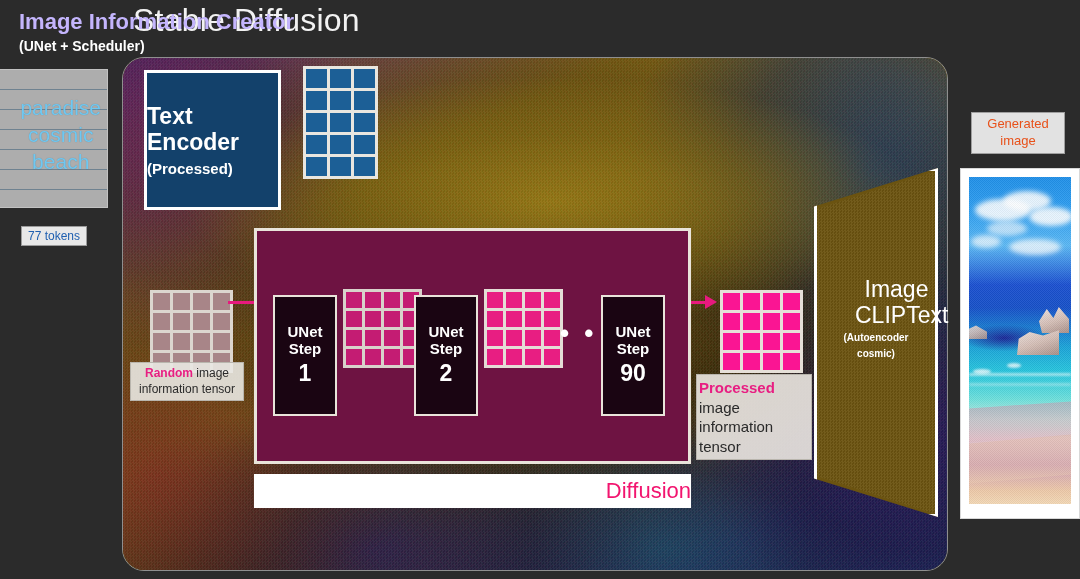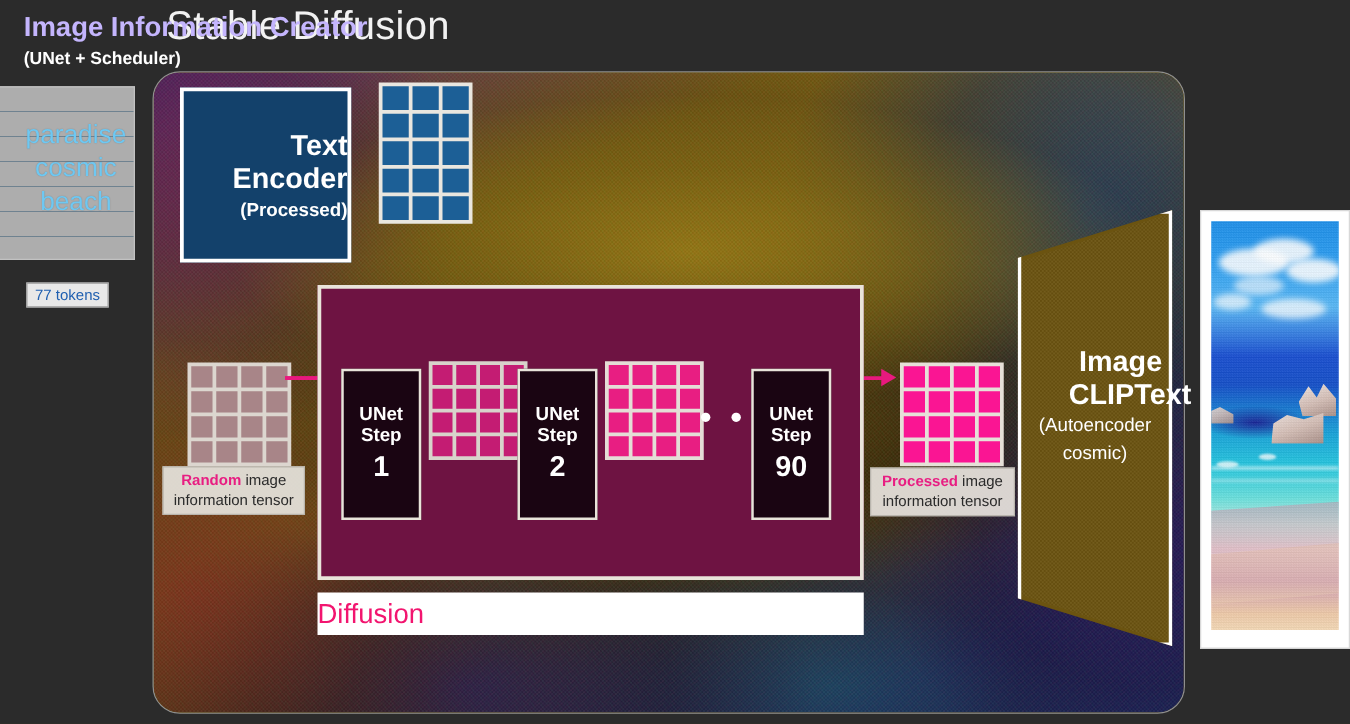--- a/index.html
+++ b/index.html
@@ -69,21 +69,21 @@
       repeating-conic-gradient(rgba(255,255,255,.10) 0deg 90deg, rgba(0,0,0,.10) 90deg 180deg),
       repeating-linear-gradient(62deg, rgba(0,200,90,.10) 0 1px, rgba(0,0,0,0) 1px 4px),
       repeating-linear-gradient(-38deg, rgba(220,40,60,.09) 0 1px, rgba(0,0,0,0) 1px 5px);
     background-size: 3px 3px, 7px 7px, 9px 9px;
   }
 
   
   #text-encoder {
     position: absolute; left: 144px; top: 70px; width: 137px; height: 140px;
     background: #13416b; border: 3px solid #ffffff;
-    display: flex; flex-direction: column; align-items: flex-end; justify-content: center;
+    display: flex; flex-direction: column; align-items: flex-start; justify-content: center;
     color: #fff; text-align: center; line-height: 1.14;
   }
   #text-encoder .te-main { font-size: 23px; font-weight: 700; }
   #text-encoder .te-sub  { font-size: 15px; font-weight: 700; margin-top: 5px; }
 
   
   #token-embeddings {
     position: absolute; left: 303px; top: 66px;
     display: grid; grid-template-columns: repeat(3, 21px); grid-template-rows: repeat(5, 19px);
     gap: 3px; padding: 3px; background: #e9e6df;
@@ -144,40 +144,40 @@
   
   #tensor-random {
     --c: 17px;
     position: absolute; left: 150px; top: 290px;
     display: grid; grid-template-columns: repeat(4, var(--c)); grid-template-rows: repeat(4, var(--c));
     gap: 3px; padding: 3px; background: #dcd6cf;
   }
   #tensor-random i { display: block; background: rgba(120,60,70,0.52); }
 
   #label-random {
-    position: absolute; left: 130px; top: 373px; width: 114px;
+    position: absolute; left: 130px; top: 362px; width: 114px;
     background: rgba(233,232,226,.9); border: 1px solid #b9b5ad;
     font-size: 12px; text-align: center; padding: 3px 2px; line-height: 1.3;
     color: #2a2a2a;
   }
   #label-random b { color: #e81e82; }
 
   
   #tensor-processed {
     --c: 17px;
     position: absolute; left: 720px; top: 290px;
     display: grid; grid-template-columns: repeat(4, var(--c)); grid-template-rows: repeat(4, var(--c));
     gap: 3px; padding: 3px; background: #e6e0d8;
   }
   #tensor-processed i { display: block; background: #fa1593; }
 
   #label-processed {
     position: absolute; left: 696px; top: 374px; width: 116px;
     background: rgba(236,232,226,.9); border: 1px solid #b9b5ad;
-    font-size: 12px; text-align: center; padding: 3px 2px; line-height: 1.3;
+    font-size: 15px; text-align: left; padding: 3px 2px; line-height: 1.3;
     color: #2a2a2a;
   }
   #label-processed b { color: #e81e82; }
 
   
   #flow-line {
     position: absolute; left: 228px; top: 301px; width: 485px; height: 3px;
     background: #e8197e;
   }
   #flow-head {
@@ -188,21 +188,21 @@
     border-bottom: 7px solid transparent;
   }
   #stub-line {
     position: absolute; left: 228px; top: 301px; width: 32px; height: 3px;
     background: #e8197e;
   }
 
   
   #diffusion-bar {
     position: absolute; left: 254px; top: 474px; width: 437px; height: 34px;
-    background: #ffffff; display: flex; align-items: center; justify-content: flex-start;
+    background: #ffffff; display: flex; align-items: center; justify-content: flex-end;
   }
   #diffusion-bar span { color: #f2156f; font-size: 22px; }
 
   
   #decoder-wrap {
     position: absolute; left: 814px; top: 168px; width: 124px; height: 349px;
   }
   #decoder-shape {
     position: absolute; inset: 0;
     background: #6b5310;
@@ -212,22 +212,22 @@
   #decoder-shape::after {
     content: ""; position: absolute; inset: 0;
     clip-path: polygon(0% 11%, 100% 0%, 100% 100%, 0% 89%);
     background-image: repeating-conic-gradient(rgba(255,255,255,.05) 0deg 90deg, rgba(0,0,0,.06) 90deg 180deg);
     background-size: 3px 3px;
   }
   #decoder-text {
     position: absolute; left: 0; right: 0; top: 108px;
     text-align: center; color: #ffffff; line-height: 1.14; z-index: 2;
   }
-  #decoder-text .d-main { font-size: 23px; font-weight: 700; padding-left: 41px; }
-  #decoder-text .d-sub  { font-size: 15px; font-weight: 400; margin-top: 4px; }
+  #decoder-text .d-main { font-size: 23px; font-weight: 400; padding-left: 41px; }
+  #decoder-text .d-sub  { font-size: 10px; font-weight: 700; margin-top: 4px; }
 
   
   #gen-label {
     position: absolute; left: 971px; top: 112px; width: 94px;
     background: #e2e2e2; border: 1px solid #9f9f9f;
     color: #e8511a; font-size: 13px; text-align: center; padding: 3px 2px; line-height: 1.3;
   }
   #gen-frame {
     position: absolute; left: 960px; top: 168px; width: 120px; height: 351px;
     background: #ffffff; border: 1px solid #d8d8d8; padding: 8px 8px 14px 8px;
@@ -447,20 +447,21 @@
   <div id="decoder-wrap">
     <div id="decoder-shape"></div>
     <div id="decoder-text">
       <div class="d-main">Image</div>
       <div class="d-main">CLIPText</div>
       <div class="d-sub">(Autoencoder</div>
       <div class="d-sub">cosmic)</div>
     </div>
   </div>
 
+  <div id="gen-label">Generated image</div>
   <div id="gen-frame">
     <div id="gen-image">
       <div class="cloud" id="c1"></div>
       <div class="cloud" id="c2"></div>
       <div class="cloud" id="c3"></div>
       <div class="cloud" id="c6"></div>
       <div class="cloud" id="c4"></div>
       <div class="cloud" id="c5"></div>
       <div id="water-dark"></div>
       <div class="rock" id="r1"></div>

